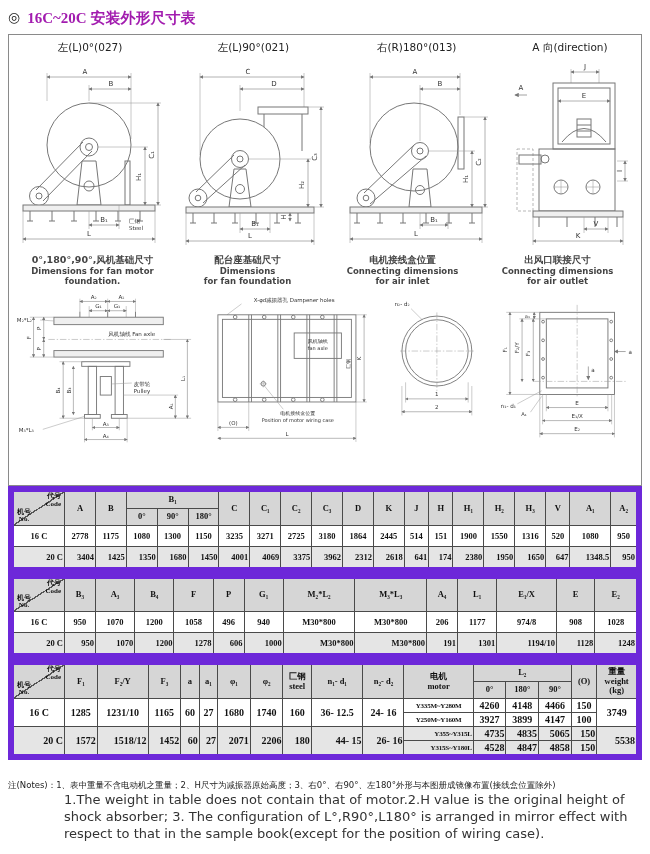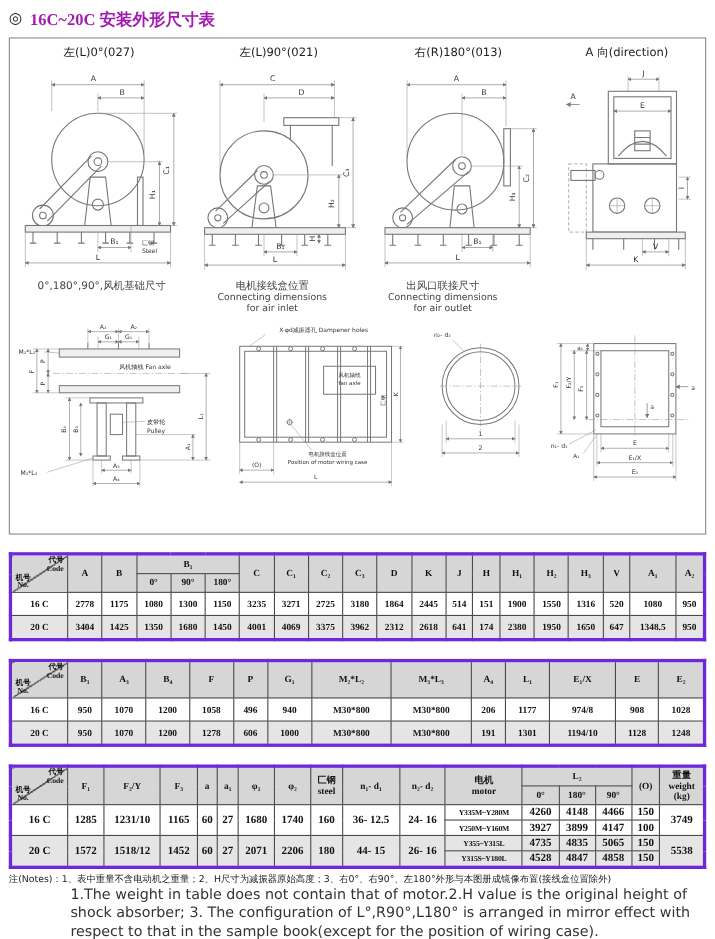--- a/index.html
+++ b/index.html
@@ -7,52 +7,52 @@
   
   .title-row{display:flex;align-items:center;gap:7px;height:26px;}
   .bullet{font-size:14px;color:#222;line-height:1;}
   .t-zh,.t-en{font-size:15px;font-weight:bold;color:#a21caf;letter-spacing:0px;}
   
   .draw-box{border:1.5px solid #8a8a8a;margin-top:3px;padding:4px 6px 6px 6px;height:452px;box-sizing:border-box;background:#fff;}
   .fig-row{display:flex;justify-content:space-between;align-items:flex-start;}
   .fig{text-align:center;}
   .fig-title{font-size:10.5px;color:#222;font-family:"DejaVu Sans",sans-serif;margin:2px 0 0 0;}
   .cap-row{display:flex;margin-top:4px;}
-  .cap{width:25%;text-align:center;color:#444;font-family:"DejaVu Sans",sans-serif;}
+  .cap{width:25%;text-align:center;color:#444;font-family:"DejaVu Sans",sans-serif;font-weight:bold;}
   .cap .zh{font-size:9.5px;}
   .cap .en{font-size:8.5px;white-space:pre-line;line-height:1.15;}
   .fig-row2{display:flex;justify-content:space-between;align-items:flex-start;margin-top:6px;}
   
   svg{display:block;}
   .obj{stroke:#777;fill:none;stroke-width:1;}
   .objf{stroke:#777;fill:#efefef;stroke-width:1;}
   .ext{stroke:#9a9a9a;fill:none;stroke-width:.55;}
   .dim{stroke:#8a8a8a;fill:none;stroke-width:.65;marker-start:url(#arw);marker-end:url(#arw);}
   .dima{stroke:#8a8a8a;fill:none;stroke-width:.8;marker-end:url(#arw);}
   .cl{stroke:#9a9a9a;fill:none;stroke-width:.55;stroke-dasharray:7 2 1.5 2;}
   .dash{stroke:#9a9a9a;fill:none;stroke-width:.7;stroke-dasharray:3 2;}
   svg text{fill:#333;font-size:7px;font-family:"DejaVu Sans",sans-serif;}
   svg text.tiny{font-size:5.5px;}
   svg text.t6{font-size:6px;}
   
-  table{border-collapse:collapse;width:100%;border:3px solid #6d28d9;margin-top:16px;padding-left:48px;}
+  table{border-collapse:collapse;width:100%;border:6px solid #6d28d9;padding-left:48px;}
   th,td{border:1px solid #4a4a4a;text-align:center;font-weight:bold;font-family:"Liberation Serif",serif;color:#111;padding:0 1px;}
   th{background:#d6d6d6;font-size:8.5px;white-space:pre-line;line-height:1.15;height:16px;}
   td{font-size:8.5px;background:#fff;height:20px;}
-  tr.shaded td{background:#e5e5e5;}
+  tr.shaded td{background:#e5e5e5;text-align:right;}
   td.rowhead{width:44px;}
   .t2 th{height:32px;}
   .t3 td{height:13px;font-size:10px;}
   .t3 td.sm{font-size:7px;letter-spacing:-0.2px;}
   th.corner{position:relative;width:50px;padding:0;background-color:#d6d6d6;background-image:linear-gradient(to bottom right,transparent 48.5%,#555 48.5%,#555 51%,transparent 51%);}
   .c-top,.c-bot{position:absolute;font-size:7px;line-height:1.1;white-space:pre-line;font-weight:bold;}
   .c-top{top:1px;right:3px;text-align:right;}
   .c-bot{bottom:1px;left:3px;text-align:center;}
   
-  .notes{margin-top:4px;color:#222;font-family:"DejaVu Sans",sans-serif;}
+  .notes{margin-top:20px;color:#222;font-family:"DejaVu Sans",sans-serif;}
   .notes-zh{font-size:8.5px;}
   .notes-en{font-size:13px;margin-left:56px;line-height:1.3;color:#333;}
 </style>
 </head>
 <body>
 
 <svg width="0" height="0" style="position:absolute" aria-hidden="true">
   <defs>
     <marker id="arw" viewBox="0 0 10 10" refX="8.5" refY="5" markerWidth="5.5" markerHeight="5.5" orient="auto-start-reverse">
       <path d="M0,0 L10,5 L0,10 z" fill="#777"></path>
@@ -236,20 +236,26 @@
             <line class="ext" x1="118" y1="162" x2="118" y2="190"></line>
           <line class="dim" x1="28" y1="186" x2="118" y2="186"></line>
           <text x="73" y="183" text-anchor="middle">K</text>
         </svg>
       </div>
     </div>
 
     <div class="cap-row">
       <div class="cap">
         <div class="zh">0°,180°,90°,风机基础尺寸</div>
+        <div class="en">Dimensions for fan motor foundation.</div>
+      </div>
+      <div class="cap">
+        <div class="zh">配台座基础尺寸</div>
+        <div class="en">Dimensions
+for fan foundation</div>
       </div>
       <div class="cap">
         <div class="zh">电机接线盒位置</div>
         <div class="en">Connecting dimensions
 for air inlet</div>
       </div>
       <div class="cap">
         <div class="zh">出风口联接尺寸</div>
         <div class="en">Connecting dimensions
 for air outlet</div>

